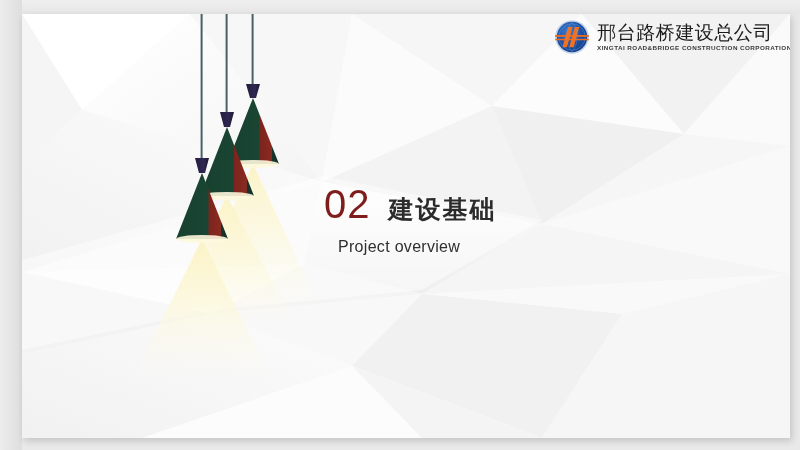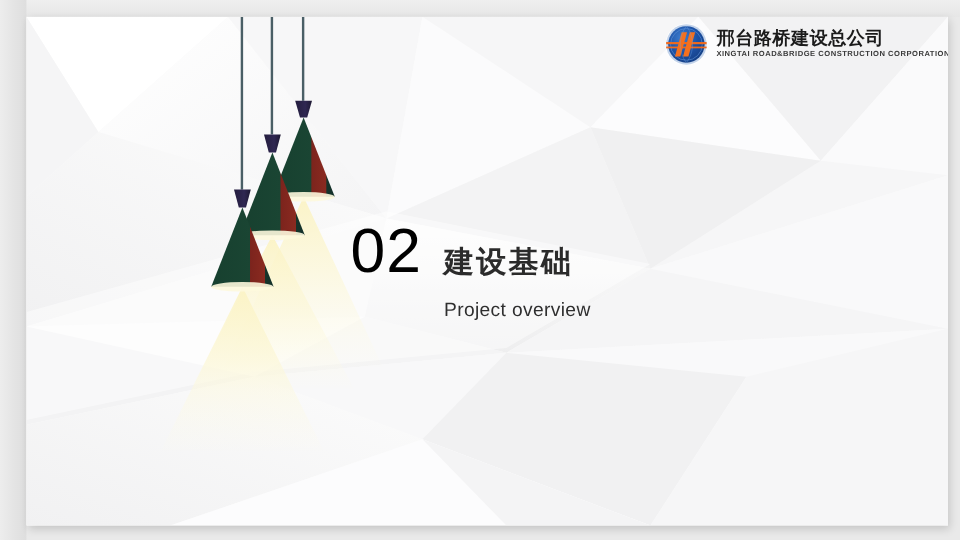--- a/index.html
+++ b/index.html
@@ -73,38 +73,39 @@
     top: 170px;
     width: 330px;
     text-align: left;
   }
   #title-row {
     display: flex;
     align-items: baseline;
     gap: 18px;
   }
   #title-number {
-    font-size: 52px;
+    font-size: 40px;
     font-weight: 400;
     letter-spacing: 1px;
     line-height: 1;
-    color: #000000;
+    color: #7f1d1d;
     font-family: "Liberation Sans", "DejaVu Sans", sans-serif;
+    margin-left: 32px;
   }
   #title-main {
     font-size: 25px;
     font-weight: 700;
     letter-spacing: 2px;
     line-height: 1;
     color: #2b2b2b;
     font-family: "DejaVu Sans", "Liberation Sans", sans-serif;
   }
   #title-sub {
     margin-top: 14px;
-    margin-left: 78px;
+    margin-left: 46px;
     font-size: 16px;
     font-weight: 400;
     letter-spacing: 0.3px;
     color: #2f2f2f;
     font-family: "Liberation Sans", "DejaVu Sans", sans-serif;
   }
 
   
   #logo-block {
     position: absolute;
@@ -120,22 +121,22 @@
     flex: 0 0 36px;
     display: block;
   }
   #logo-text-group {
     display: flex;
     flex-direction: column;
     justify-content: center;
     line-height: 1;
   }
   #logo-title-cn {
-    font-size: 15px;
-    font-weight: 700;
+    font-size: 19px;
+    font-weight: 400;
     letter-spacing: 0.5px;
     color: #1b1b1b;
     white-space: nowrap;
     font-family: "DejaVu Sans", "Liberation Sans", sans-serif;
   }
   #logo-title-en {
     margin-top: 3px;
     font-size: 6.2px;
     font-weight: 700;
     letter-spacing: 0.42px;

